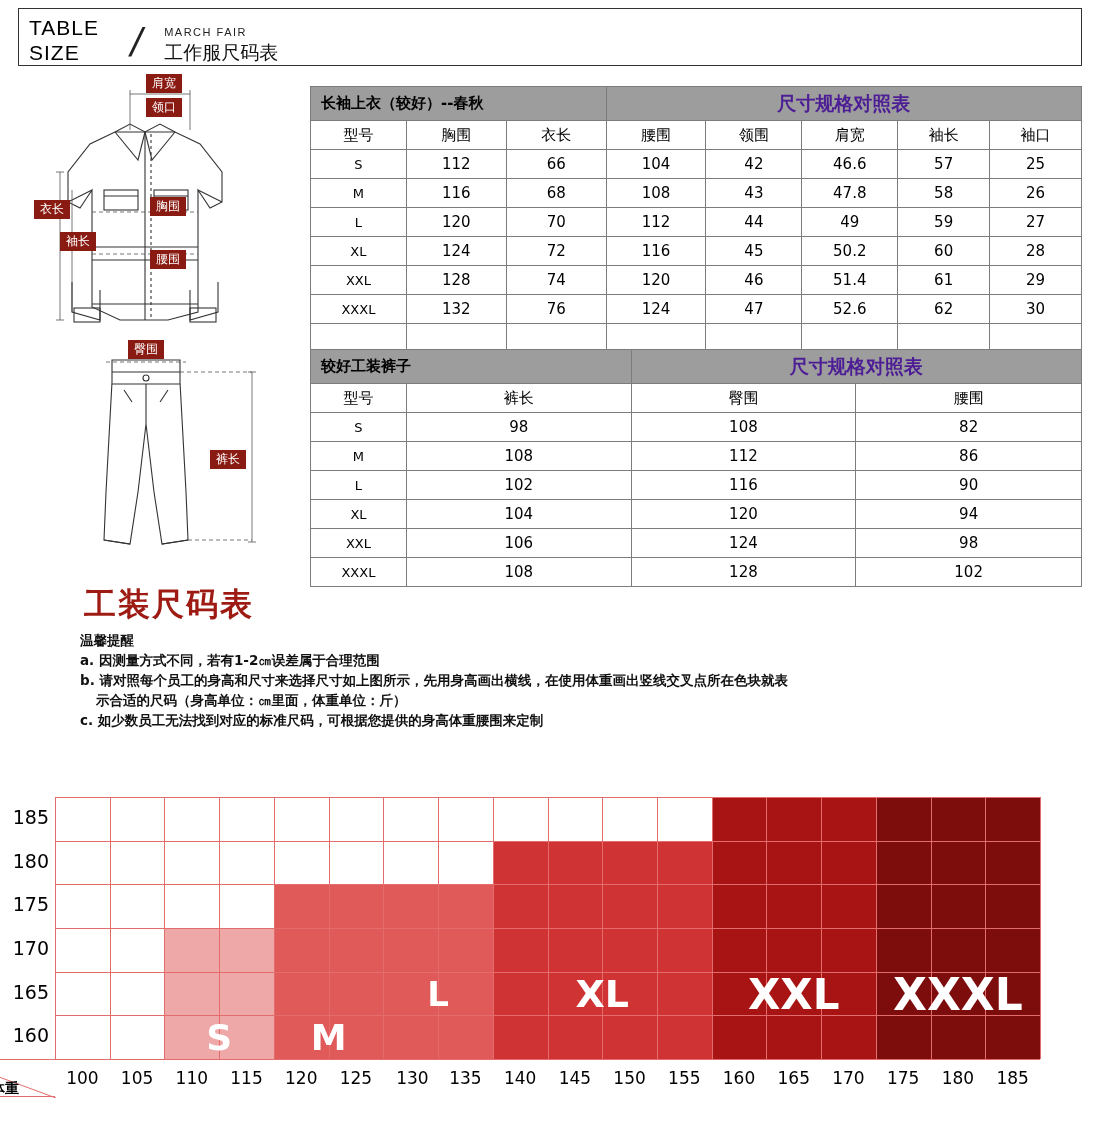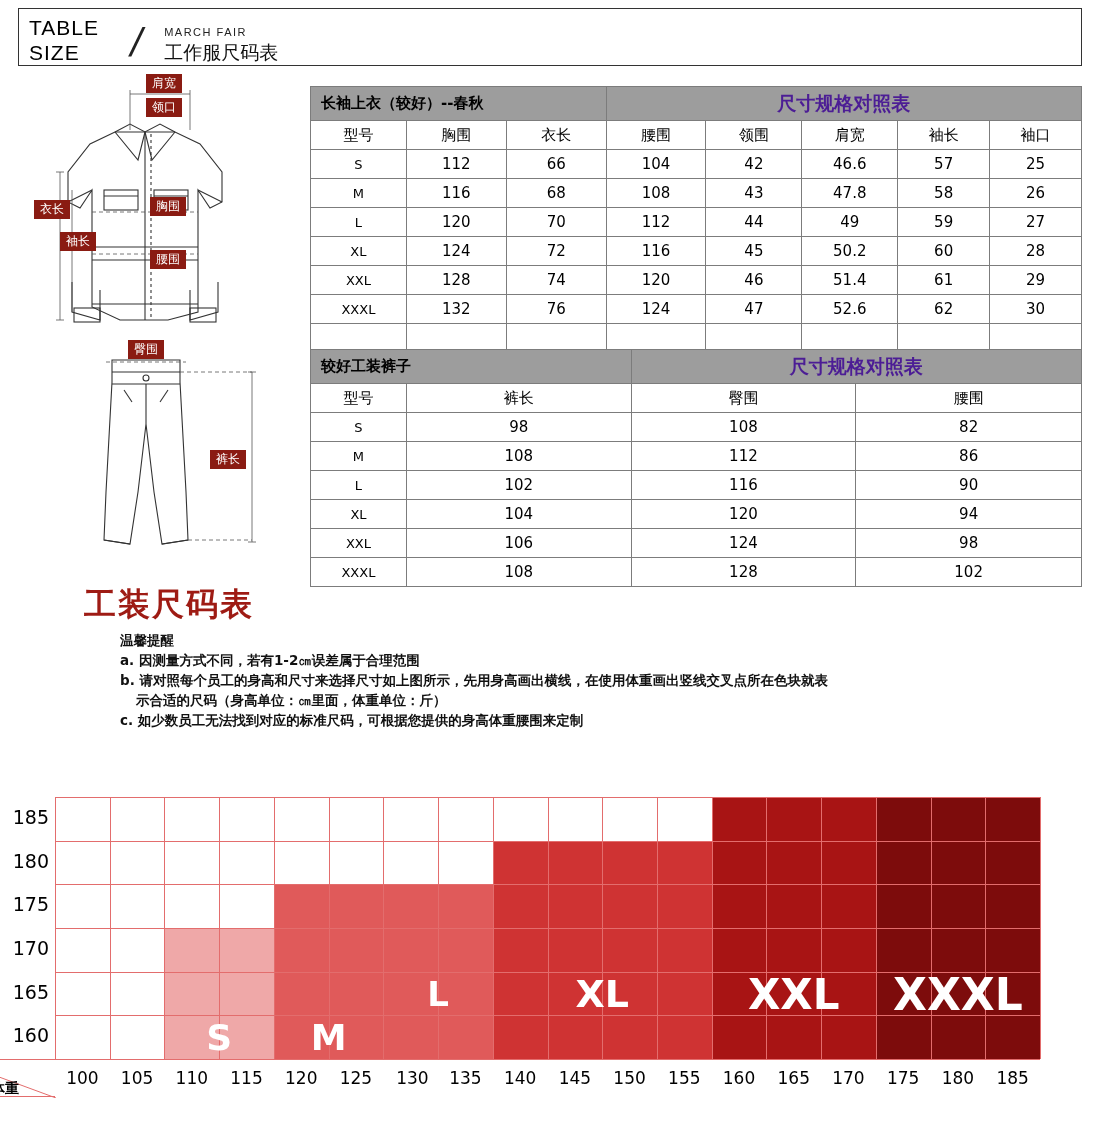--- a/index.html
+++ b/index.html
@@ -61,21 +61,21 @@
 
   
   .title-cn {
     position: absolute; left: 84px; top: 583px;
     font-size: 32px; color: #9e1b14; letter-spacing: 2px;
     font-family: "DejaVu Sans", sans-serif; font-weight: bold;
   }
   .notes {
     position: absolute; left: 80px; top: 630px; width: 860px;
     font-size: 13.5px; line-height: 20px; color: #111;
-    font-family: "DejaVu Sans", sans-serif; font-weight: bold; margin-left: 40px;
+    font-family: "DejaVu Sans", sans-serif; font-weight: bold;
   }
   .notes .n { display: block; }
   .notes .indent { padding-left: 16px; }
 
   
   .matrix { position: absolute; left: 55px; top: 797px; }
   .matrix-grid {
     position: relative;
     width: 985px; height: 262px;
   }

